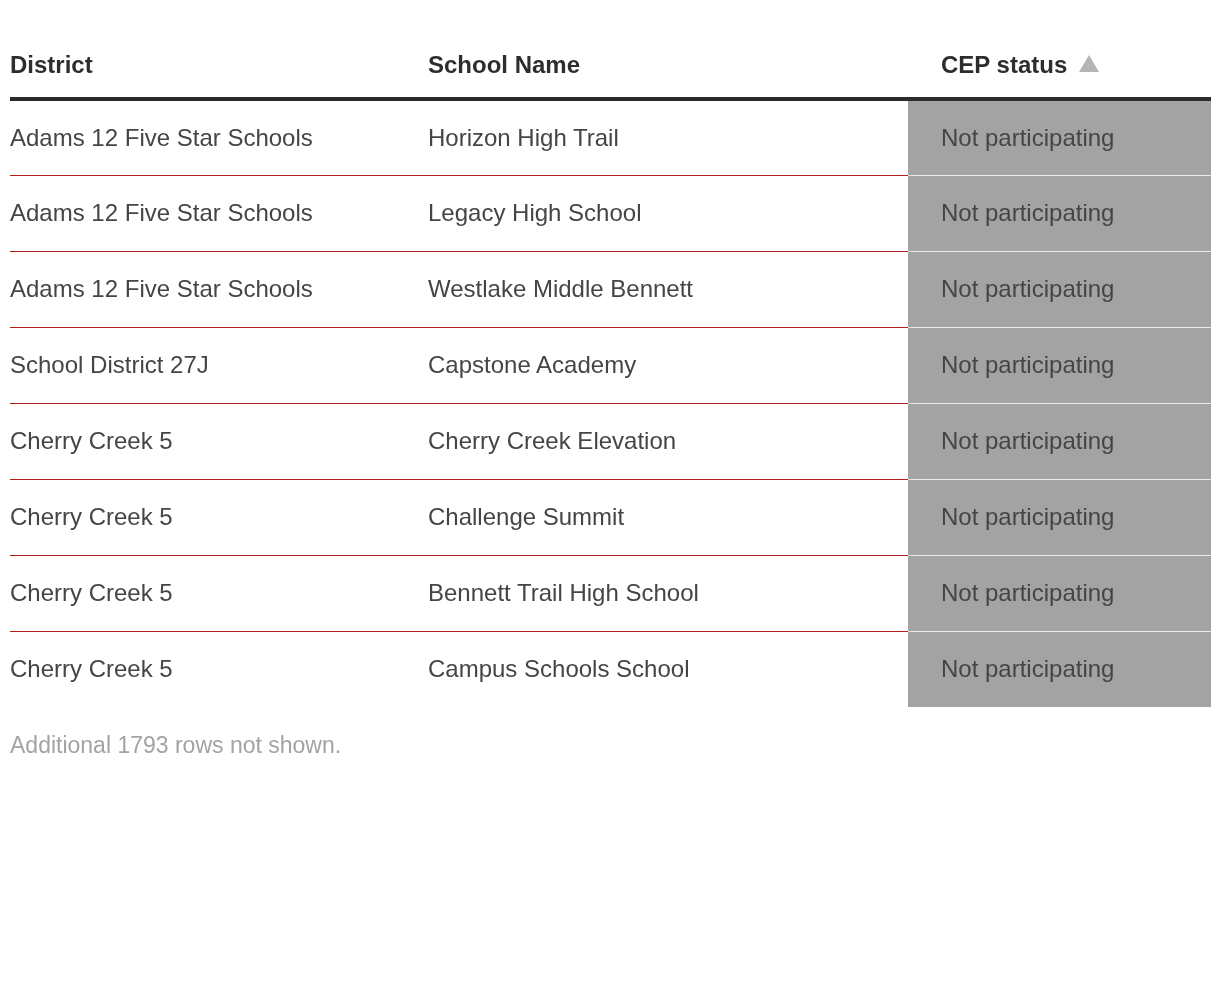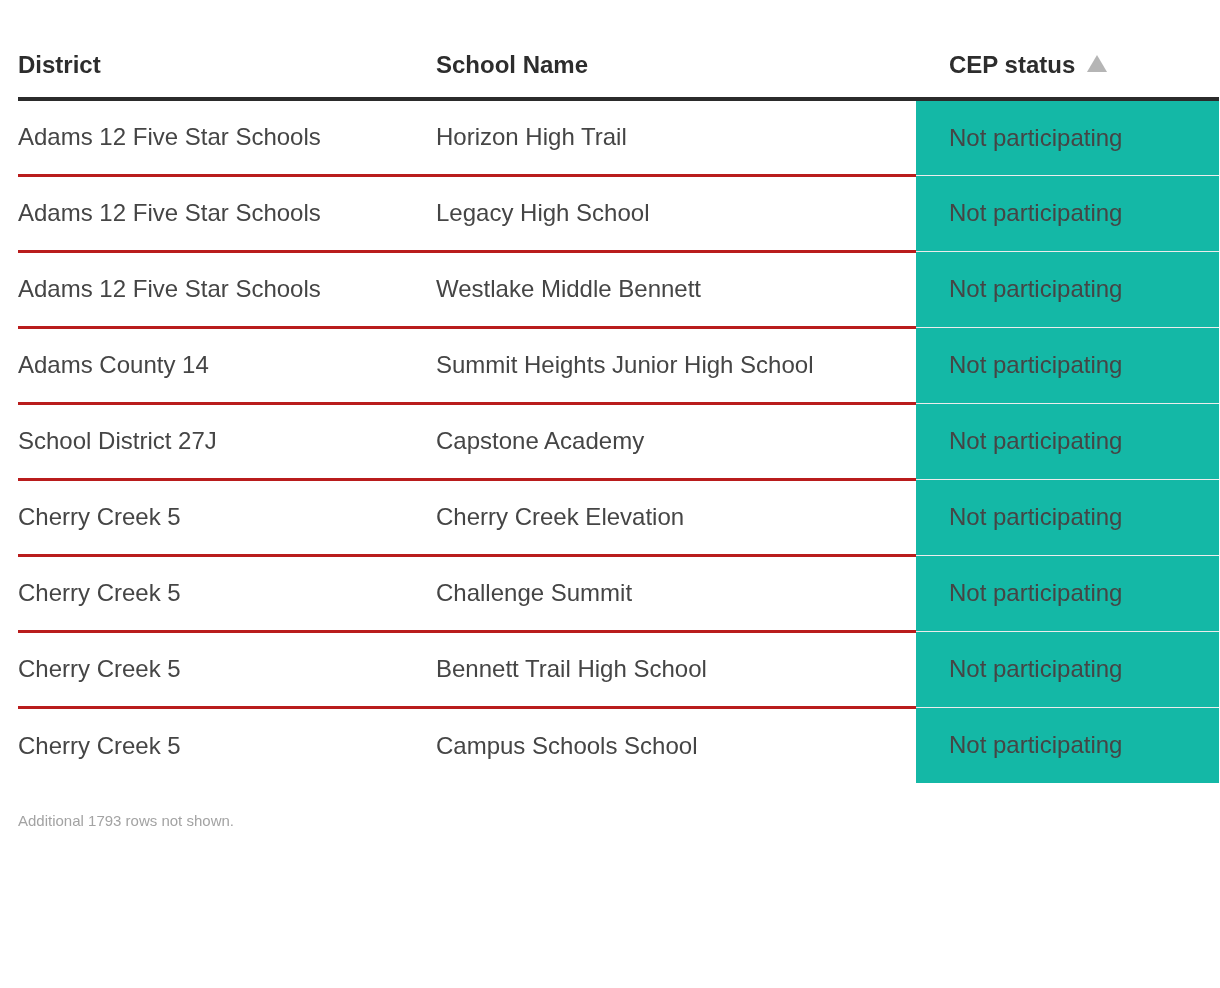--- a/index.html
+++ b/index.html
@@ -6,21 +6,20 @@
   html, body {
     width: 1220px;
     background: #ffffff;
     font-family: "Liberation Sans", sans-serif;
   }
   .page {
     width: 1220px;
     height: 957px;
     background: #ffffff;
     overflow: hidden;
-    padding-left: 8px;
   }
   table.data-table {
     margin-left: 10px;
     width: 1201px;
     border-collapse: collapse;
     table-layout: fixed;
   }
   col.c-district { width: 418px; }
   col.c-school   { width: 480px; }
   col.c-status   { width: 303px; }
@@ -50,34 +49,34 @@
     position: relative;
     top: -1px;
   }
 
   tbody td {
     height: 76px;
     vertical-align: middle;
     font-size: 24px;
     font-weight: 400;
     color: #454545;
-    border-bottom: 3px solid #b91c1c;
+    border-bottom: 1px solid #b91c1c;
     white-space: nowrap;
     overflow: hidden;
   }
   tbody td.status-cell {
-    background: #14b8a6;
+    background: #a3a3a3;
     padding-left: 33px;
     border-bottom: 1px solid rgba(0,0,0,0.075);
   }
   tbody tr:last-child td { border-bottom: none; }
 
   .footer-note {
     margin: 23px 0 0 10px;
-    font-size: 15px;
+    font-size: 23px;
     font-weight: 400;
     color: #a3a3a3;
     line-height: 30px;
   }
 </style>
 </head>
 <body>
 
 <div class="page">
 
@@ -113,25 +112,20 @@
           <td>Legacy High School</td>
           <td class="status-cell">Not participating</td>
         </tr>
 
         <tr>
           <td>Adams 12 Five Star Schools</td>
           <td>Westlake Middle Bennett</td>
           <td class="status-cell">Not participating</td>
         </tr>
 
-        <tr>
-          <td>Adams County 14</td>
-          <td>Summit Heights Junior High School</td>
-          <td class="status-cell">Not participating</td>
-        </tr>
 
         <tr>
           <td>School District 27J</td>
           <td>Capstone Academy</td>
           <td class="status-cell">Not participating</td>
         </tr>
 
 
         <tr>
           <td>Cherry Creek 5</td>

